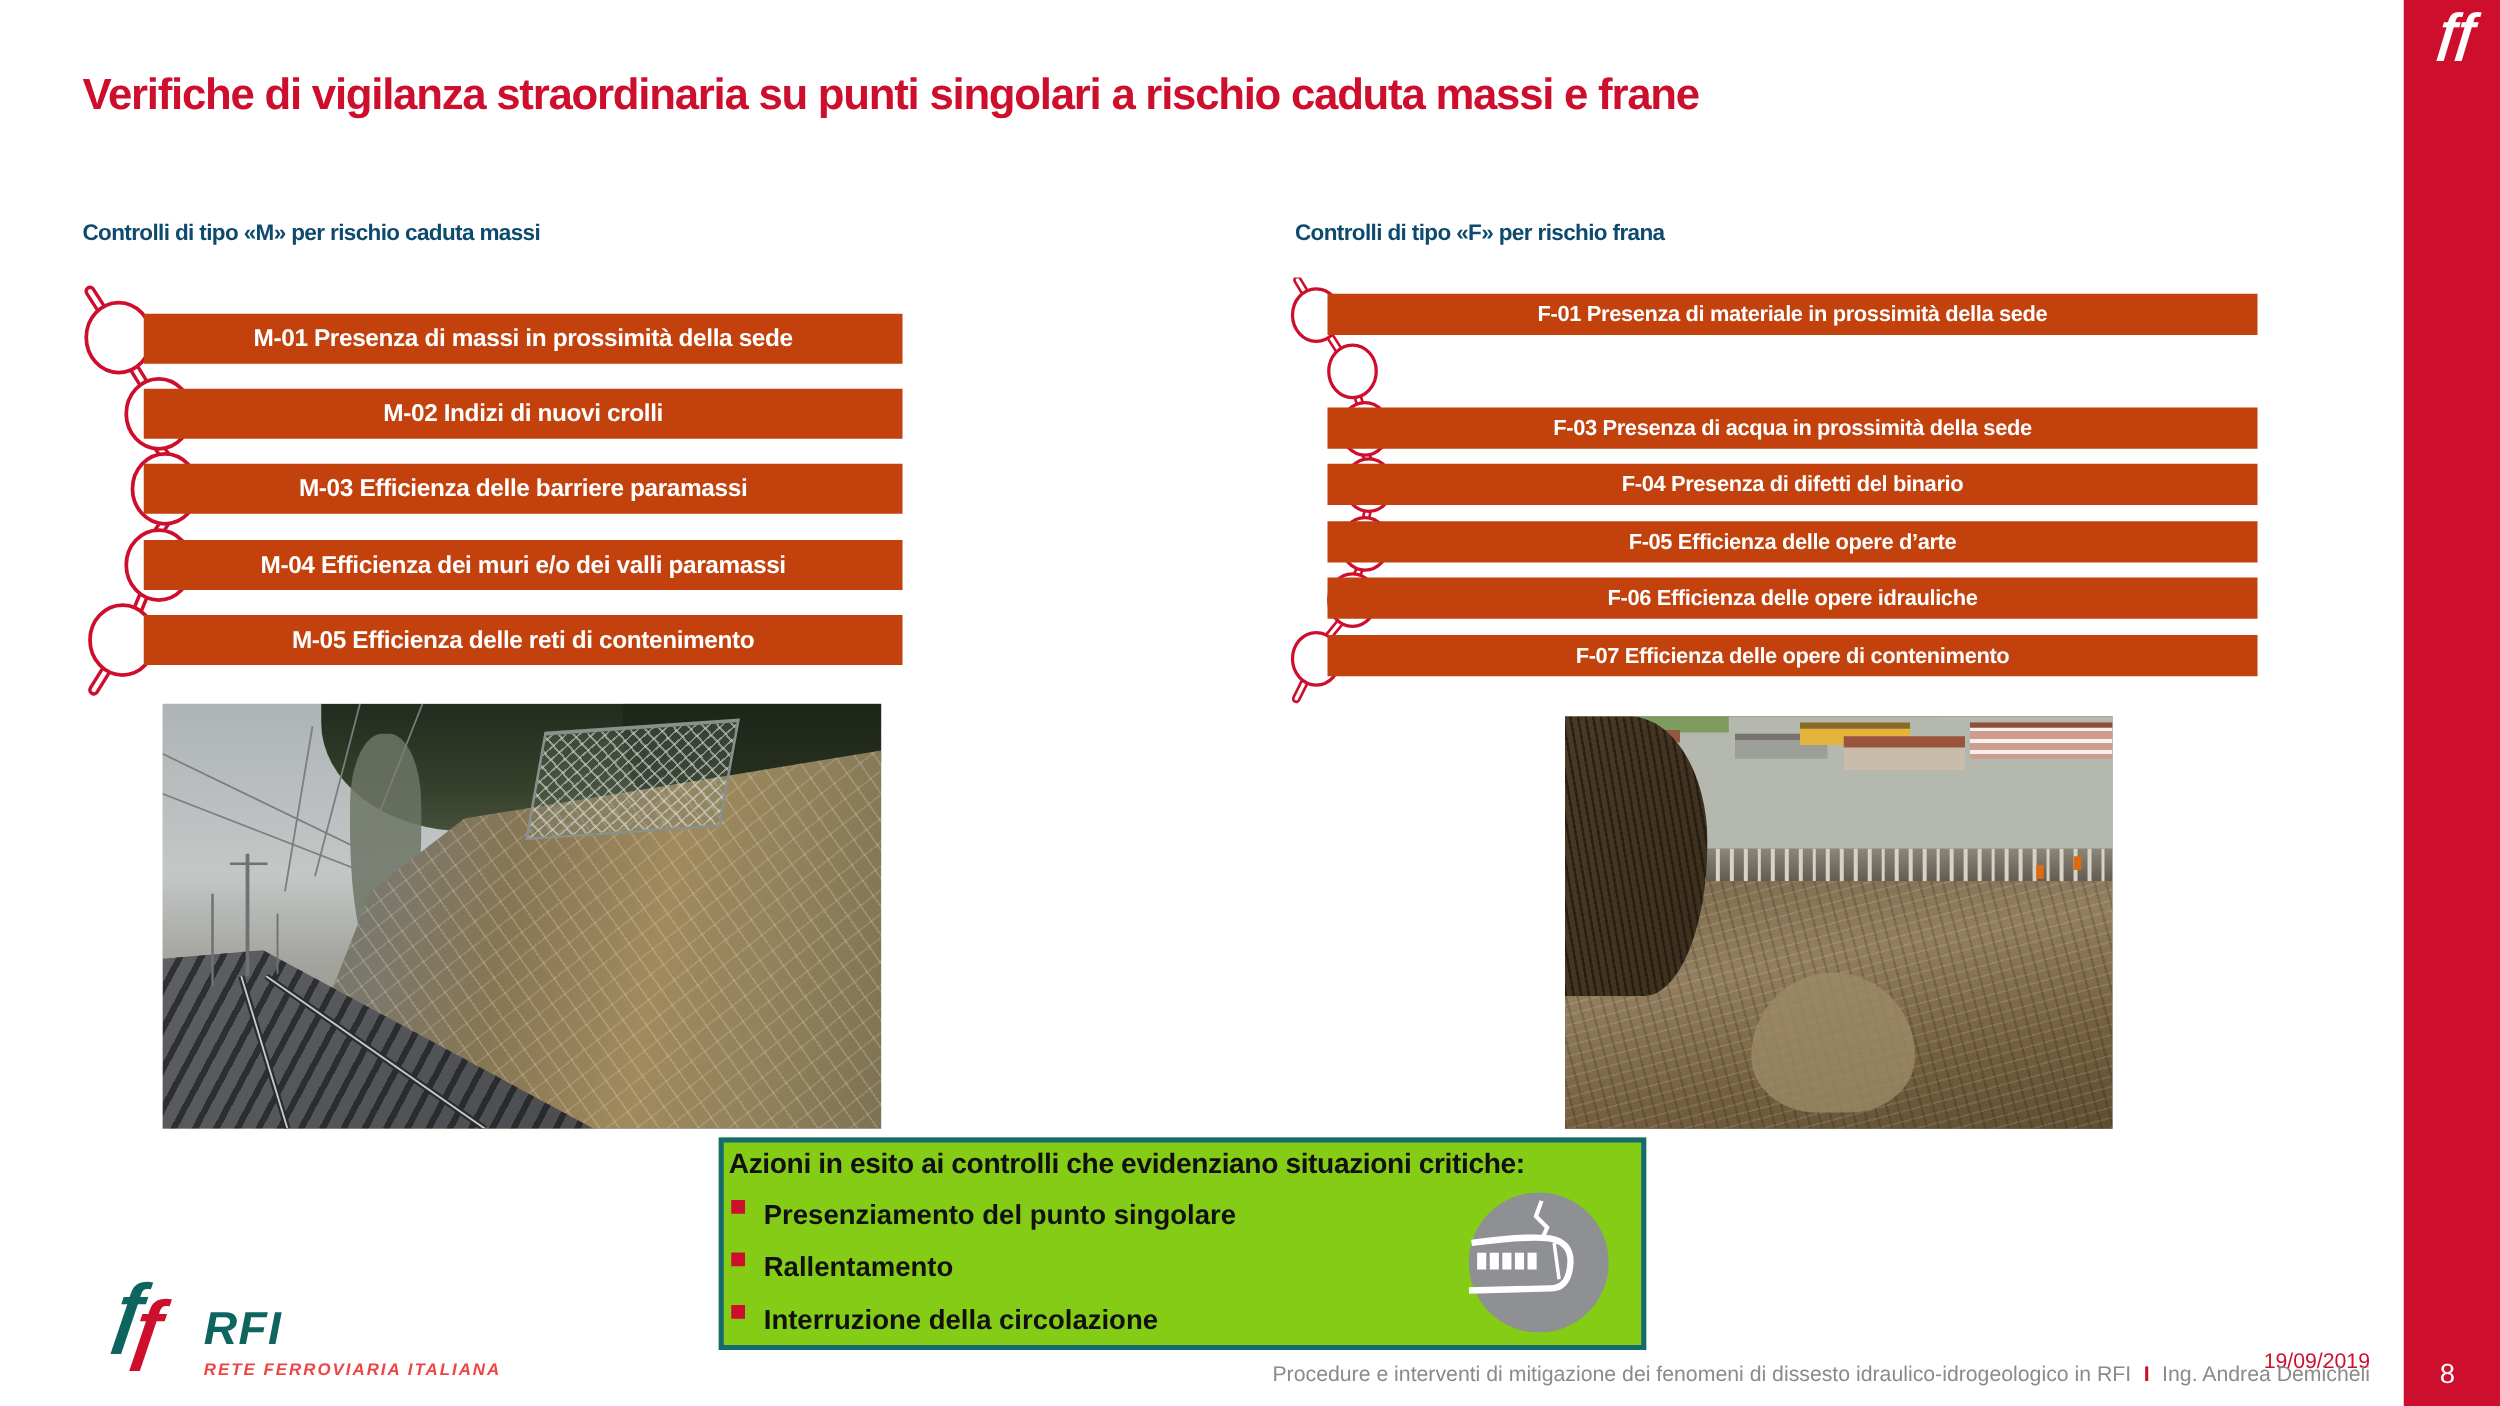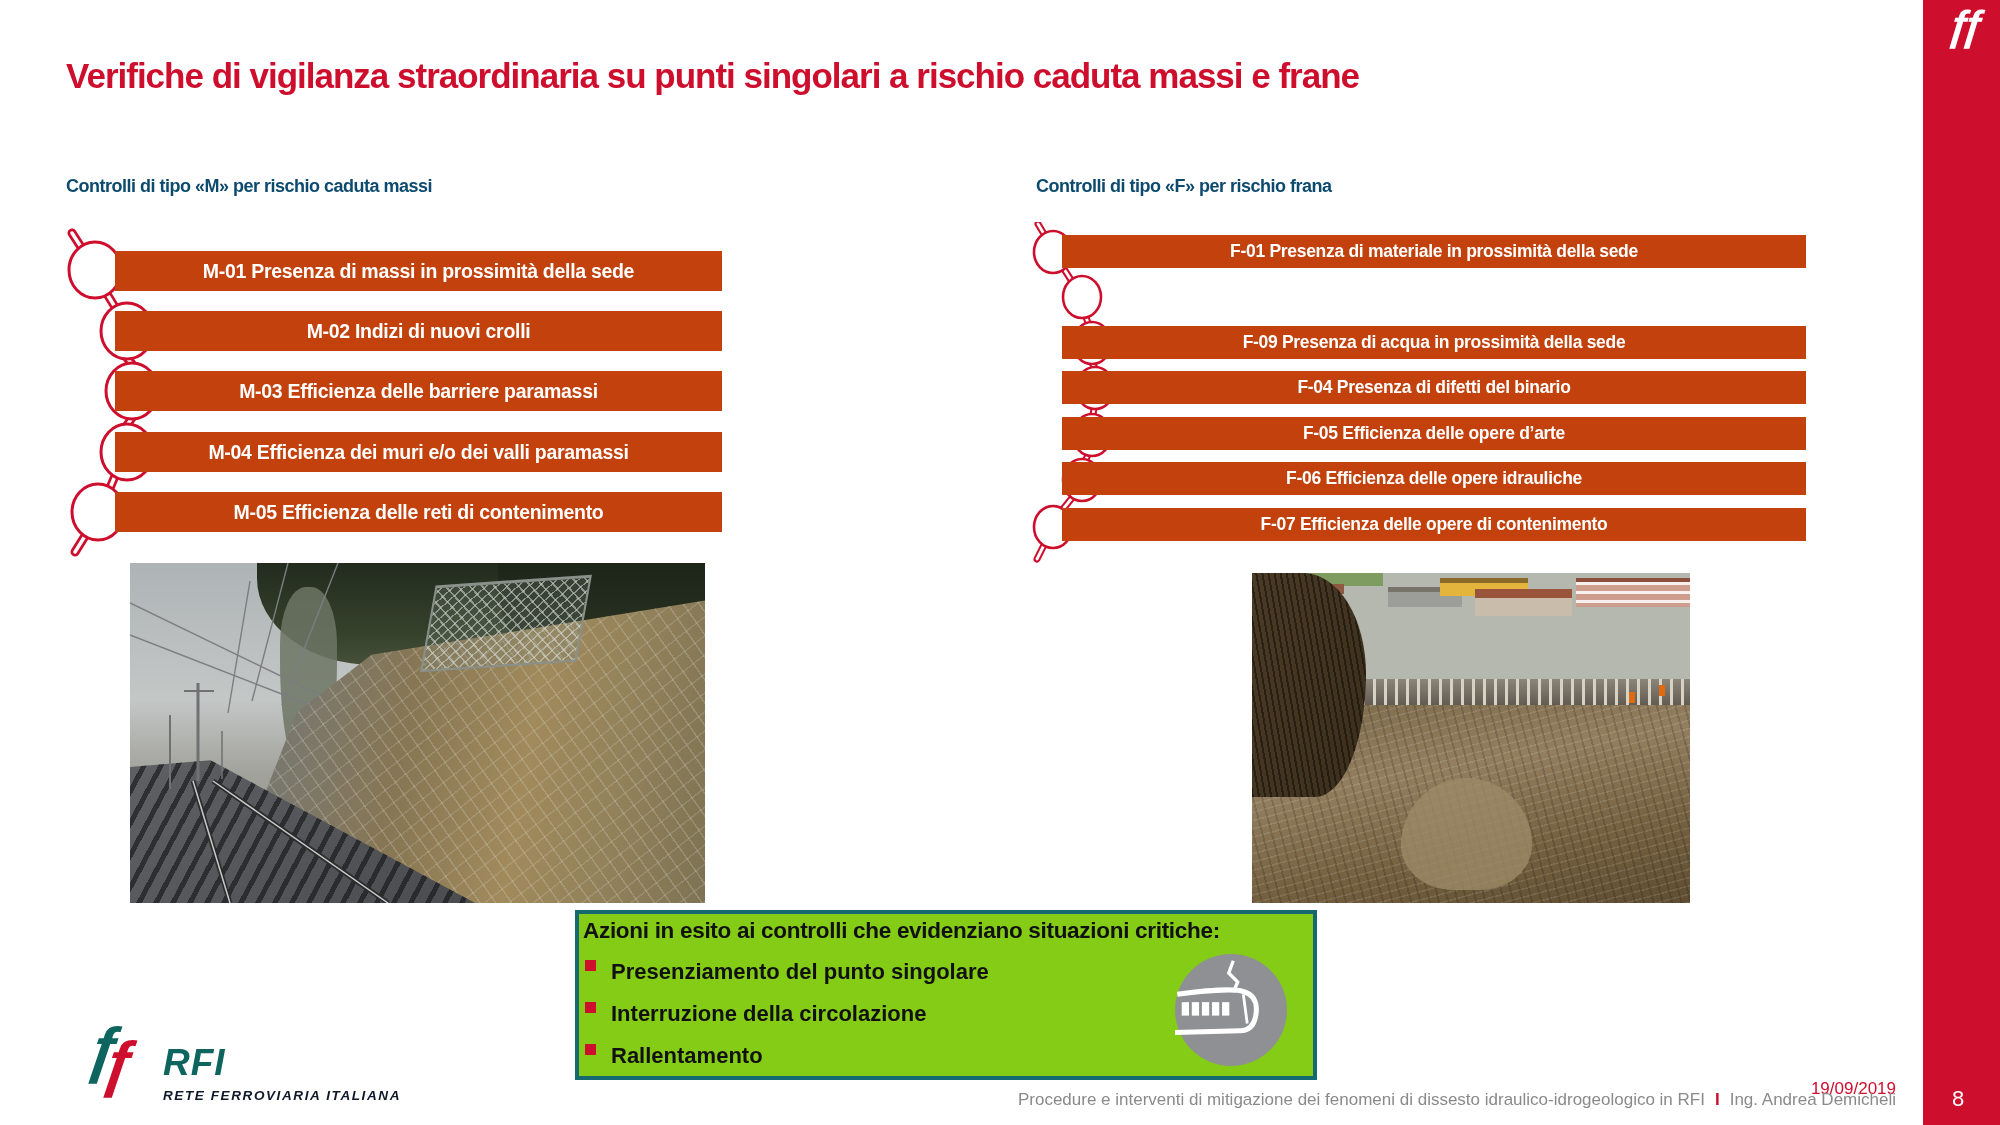--- a/index.html
+++ b/index.html
@@ -103,21 +103,21 @@
   .train-icon{position:absolute;right:26px;top:40px;}
   
   .footer-date{position:absolute;right:104px;top:1079px;color:#CE0E2D;font-size:17px;}
   .footer-line{position:absolute;right:104px;top:1090px;color:#8A8A8A;font-size:17px;white-space:nowrap;}
   .footer-sep{color:#CE0E2D;font-weight:bold;margin:0 10px;}
   .rfi-logo{position:absolute;left:85px;top:1028px;width:420px;height:90px;}
   .rfi-mark{position:absolute;left:0;top:-10px;width:80px;height:85px;font-style:italic;font-weight:bold;transform:skewX(-8deg);}
   .rfi-mark .t{position:absolute;left:0;top:-4px;font-size:62px;color:#0E655F;}
   .rfi-mark .r{position:absolute;left:17px;top:10px;font-size:62px;color:#CE0E2D;}
   .rfi-name{position:absolute;left:78px;top:14px;color:#0E655F;font-size:37px;font-weight:bold;font-style:italic;letter-spacing:1px;}
-  .rfi-sub{position:absolute;left:78px;top:60px;color:#0f172a;font-size:13.5px;font-weight:bold;font-style:italic;letter-spacing:1.6px;white-space:nowrap;}
+  .rfi-sub{position:absolute;left:78px;top:60px;color:#ef4444;font-size:13.5px;font-weight:bold;font-style:italic;letter-spacing:1.6px;white-space:nowrap;}
 </style>
 </head>
 <body>
 
 <div class="slide">
 
   <div class="side-bar">
     <div class="fs-glyph">ƒƒ</div>
     <div class="page-num">8</div>
   </div>
@@ -189,21 +189,21 @@
     </g>
   </svg>
 
   <div class="bar m" style="top:251px">M-01 Presenza di massi in prossimità della sede</div>
   <div class="bar m" style="top:311px">M-02 Indizi di nuovi crolli</div>
   <div class="bar m" style="top:371px">M-03 Efficienza delle barriere paramassi</div>
   <div class="bar m" style="top:432px">M-04 Efficienza dei muri e/o dei valli paramassi</div>
   <div class="bar m" style="top:492px">M-05 Efficienza delle reti di contenimento</div>
 
   <div class="bar f" style="top:235px">F-01 Presenza di materiale in prossimità della sede</div>
-  <div class="bar f" style="top:326px">F-09 Presenza di acqua in prossimità della sede</div>
+  <div class="bar f" style="top:326px">F-03 Presenza di acqua in prossimità della sede</div>
   <div class="bar f" style="top:371px">F-04 Presenza di difetti del binario</div>
   <div class="bar f" style="top:417px">F-05 Efficienza delle opere d’arte</div>
   <div class="bar f" style="top:462px">F-06 Efficienza delle opere idrauliche</div>
   <div class="bar f" style="top:508px">F-07 Efficienza delle opere di contenimento</div>
 
   <div class="photo photo-left">
     <div class="layer pl-trees"></div>
     <div class="layer pl-trees2"></div>
     <div class="layer pl-bush"></div>
     <div class="layer pl-slope"></div>
@@ -252,25 +252,25 @@
   </div>
 
   <div class="actions-box">
     <div class="actions-title">Azioni in esito ai controlli che evidenziano situazioni critiche:</div>
     <div class="action-item">
       <span class="bullet-sq"></span>
       <span>Presenziamento del punto singolare</span>
     </div>
     <div class="action-item">
       <span class="bullet-sq"></span>
-      <span>Interruzione della circolazione</span>
+      <span>Rallentamento</span>
     </div>
     <div class="action-item">
       <span class="bullet-sq"></span>
-      <span>Rallentamento</span>
+      <span>Interruzione della circolazione</span>
     </div>
     <svg class="train-icon" width="112" height="112" viewBox="0 0 100 100">
       <circle cx="50" cy="50" r="50" fill="#8E9094"></circle>
       <path d="M52,6 L48,17 L56,25 L52,34" stroke="#fff" stroke-width="3" fill="none"></path>
       <path d="M2,36 C35,31.5 55,31.5 61,33.5 C70,36 73.5,43 72.5,52 C71.5,63 67,68.5 58,68.5 L0,70" stroke="#fff" stroke-width="4.5" fill="none"></path>
       <line x1="61" y1="36" x2="64.5" y2="62" stroke="#fff" stroke-width="2.5"></line>
       <g fill="#fff">
         <rect x="6" y="43" width="6.5" height="12"></rect>
           <rect x="15" y="43" width="6.5" height="12"></rect>
         <rect x="24" y="43" width="6.5" height="12"></rect>

